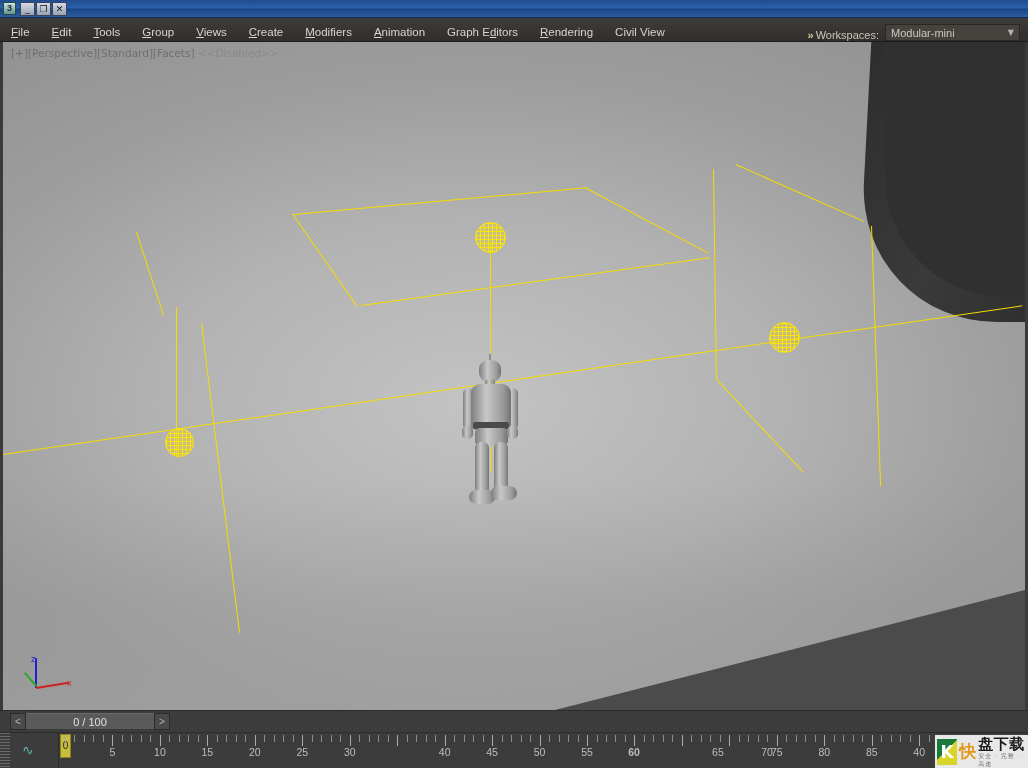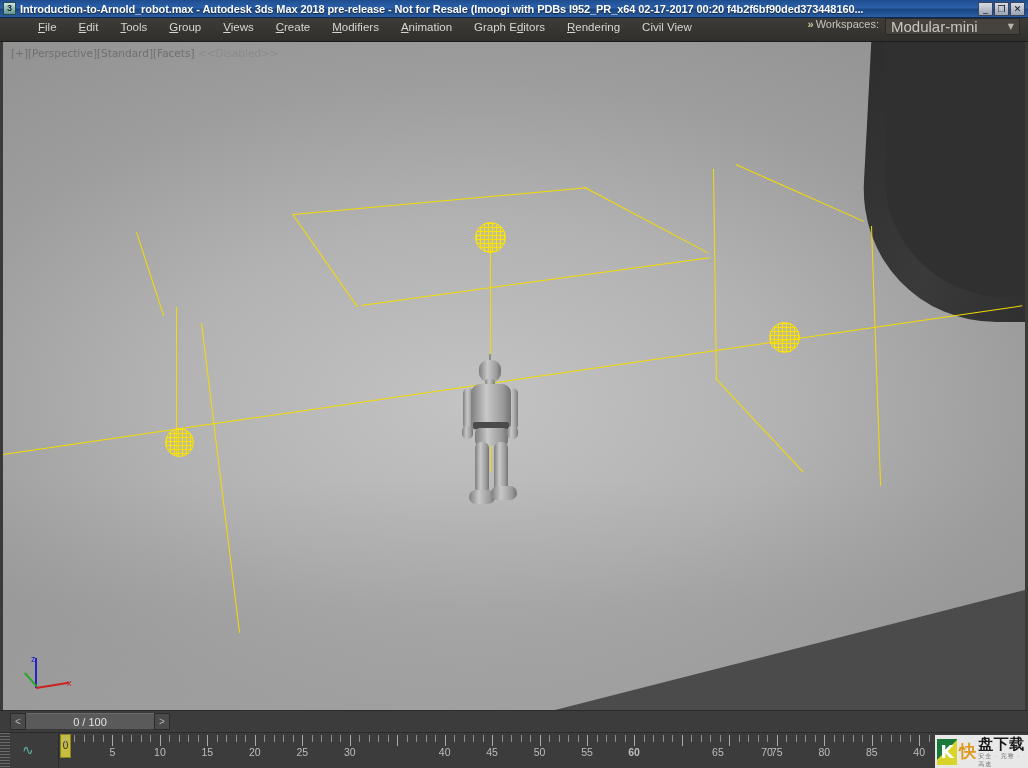--- a/index.html
+++ b/index.html
@@ -38,38 +38,38 @@
     color: #0a0e1a; font-size: 9px; line-height: 12px; text-align: center;
     font-family: "DejaVu Sans", sans-serif;
   }
   .wbtn.close { margin-right: 3px; }
 
   
   #menubar {
     position: absolute; top: 18px; left: 0; width: 1028px; height: 24px;
     background: linear-gradient(to bottom,#3e3c38,#312f2c);
     border-bottom: 1px solid #1d1c1a;
-    display: flex; align-items: flex-start; padding-left: 27px;
+    display: flex; align-items: flex-end;
   }
   .menu-item {
     color: #d8d5cf; font-size: 11.5px; padding: 3px 11px; white-space: nowrap;
   }
   .menu-item u { text-decoration: underline; }
   #menu-spacer { flex: 1; }
   #ws-chevron {
     color: #cfc89a; font-size: 11px; font-weight: bold; padding: 0 4px;
     letter-spacing: -2px;
   }
   #ws-label { color: #c9c5bd; font-size: 11px; padding-right: 6px; white-space: nowrap; }
   #ws-select {
     width: 135px; height: 17px; margin-right: 8px;
     background: #46433e; border: 1px solid #2a2826;
     display: flex; align-items: center; justify-content: space-between;
   }
-  #ws-value { color: #cac6be; font-size: 15px; padding-left: 5px; white-space: nowrap; }
+  #ws-value { color: #cac6be; font-size: 11px; padding-left: 5px; white-space: nowrap; }
   #ws-arrow {
     color: #b9b4ab; font-size: 8px; padding-right: 5px;
     font-family: "DejaVu Sans", sans-serif;
   }
 
   
   #viewport {
     position: absolute; top: 42px; left: 0; width: 1028px; height: 668px;
     overflow: hidden; background: #8f8f8f;
     border-left: 3px solid #3c3a36;
@@ -219,21 +219,20 @@
   #wm-pan { color: #1b1b1b; font-size: 15px; font-weight: bold; letter-spacing: 0.5px; line-height: 16px; }
   #wm-sub { color: #6b6b6b; font-size: 6px; letter-spacing: 1px; line-height: 8px; }
 </style>
 </head>
 <body>
 
 <div id="app">
 
   <div id="titlebar">
     <div id="app-icon">3</div>
-    <div id="title-text">Introduction-to-Arnold_robot.max - Autodesk 3ds Max 2018 pre-release - Not for Resale (Imoogi with PDBs I952_PR_x64 02-17-2017 00:20 f4b2f6bf90ded373448160...</div>
     <div class="wbtn">_</div>
     <div class="wbtn">❐</div>
     <div class="wbtn close">✕</div>
   </div>
 
   <div id="menubar">
     <div class="menu-item"><u>F</u>ile</div>
     <div class="menu-item"><u>E</u>dit</div>
     <div class="menu-item"><u>T</u>ools</div>
     <div class="menu-item"><u>G</u>roup</div>

